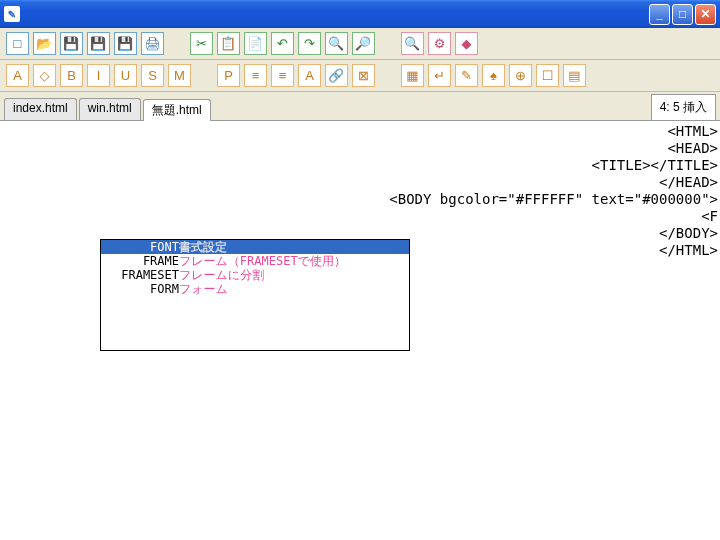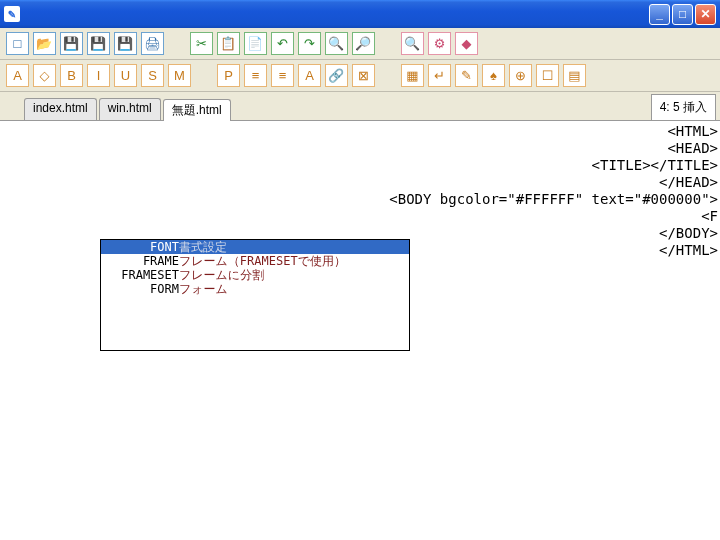--- a/index.html
+++ b/index.html
@@ -18,22 +18,22 @@
 .b-orange { border-color: #e8b574; color: #c67a1c; }
 .tabrow { background: #ece9d8; padding: 2px 4px 0 4px; display: flex; align-items: flex-end; border-bottom: 1px solid #999; }
 .tab { padding: 2px 8px; background: #e8e8e8; border: 1px solid #999; border-bottom: none; border-radius: 3px 3px 0 0; margin-right: 2px; font-size: 12px; cursor: pointer; }
 .tab.active { background: #fff; position: relative; top: 1px; }
 .status-right { margin-left: auto; padding: 4px 8px; background: #fff; border: 1px solid #999; border-bottom: none; font-size: 12px; }
 .editor { background: #fff; height: 512px; padding: 2px; font-family: "MS Gothic", monospace; font-size: 14px; line-height: 17px; overflow: auto; position: relative; white-space: pre; text-align: right; }
 .autocomplete { position: absolute; left: 100px; top: 118px; width: 310px; height: 112px; background: #fff; border: 1px solid #000; font-family: "MS Gothic", monospace; font-size: 12px; }
 .ac-row { display: flex; height: 14px; line-height: 14px; padding-left: 6px; }
 .ac-row.sel { background: #316ac5; color: white; }
 .ac-row .tag { width: 72px; }
-.ac-row .desc { color: #7f1d1d; }
-.ac-row.sel .desc { color: #d0d8e8; }
+.ac-row .desc { color: #ec4899; }
+.ac-row.sel .desc { color: #d0d8e8; font-weight: bold; }
 .bot-scroll { height: 17px; background: #ece9d8; border-top: 1px solid #c0c0c0; display: flex; align-items: center; }
 .sc-arrow { width: 17px; height: 15px; background: #ece9d8; border: 1px solid #c0c0c0; display: flex; align-items: center; justify-content: center; font-size: 9px; color: #666; }
 .sc-track { flex: 1; height: 15px; background: #f0ede0; }
 </style>
 </head>
 <body>
 
 <div class="titlebar">
   <span class="icon">✎</span>
   <div class="controls">
@@ -82,21 +82,21 @@
     <div class="tbtn b-orange">▦</div>
     <div class="tbtn b-orange">↵</div>
     <div class="tbtn b-orange">✎</div>
     <div class="tbtn b-orange">♠</div>
     <div class="tbtn b-orange">⊕</div>
     <div class="tbtn b-orange">☐</div>
     <div class="tbtn b-orange">▤</div>
   </div>
 
 <div class="tabrow">
-  <div id="tabs" style="display: flex; margin-left: 20px;">
+  <div id="tabs" style="display: flex;">
       <div class="tab">index.html</div>
       <div class="tab">win.html</div>
       <div class="tab active">無題.html</div>
     </div>
   <div class="status-right">4:  5  挿入</div>
 </div>
 
 <div class="editor" id="editor">&lt;HTML&gt;
     &lt;HEAD&gt;
           &lt;TITLE&gt;&lt;/TITLE&gt;

